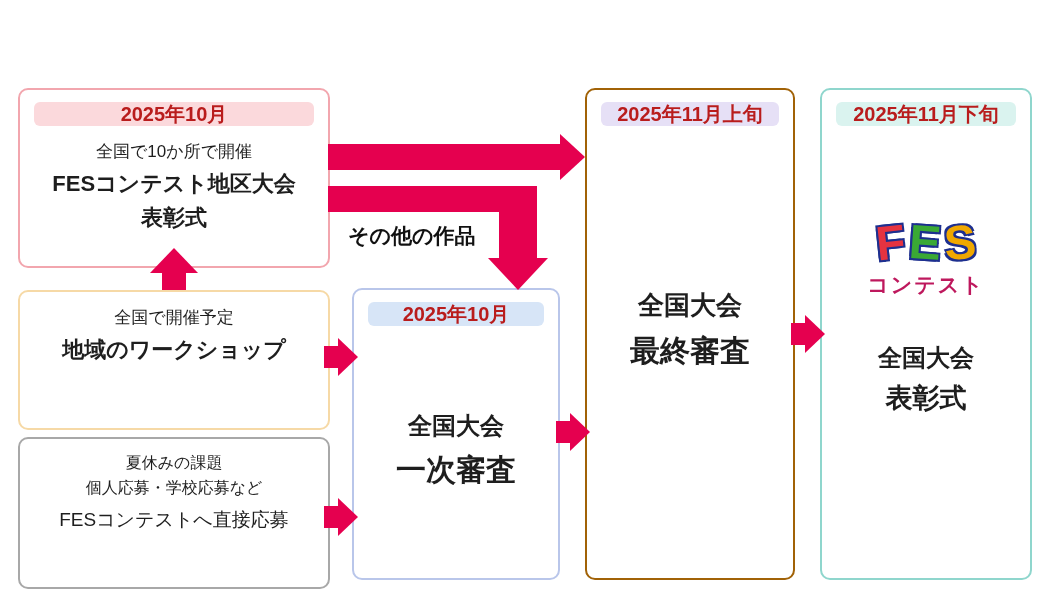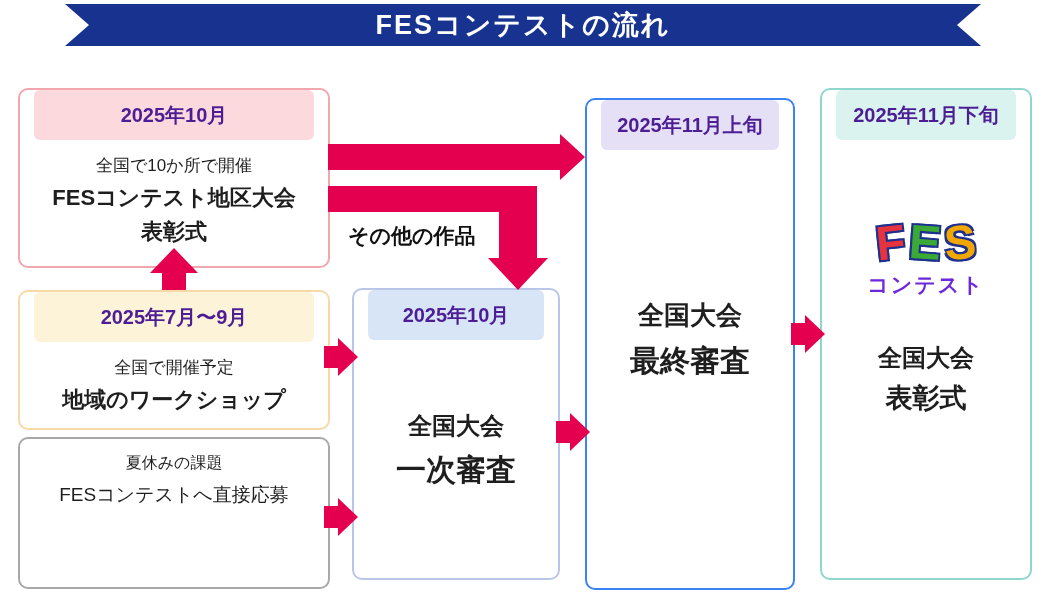--- a/index.html
+++ b/index.html
@@ -38,29 +38,29 @@
   .box {
     position:absolute;
     background:#fff;
     border-radius:10px;
     text-align:center;
   }
   .box-district    { left:18px;  top:88px;  width:312px; height:180px; border:2px solid #f2a6ae; }
   .box-workshop    { left:18px;  top:290px; width:312px; height:140px; border:2px solid #f6d9a6; }
   .box-direct      { left:18px;  top:437px; width:312px; height:152px; border:2px solid #a8a8a8; }
   .box-first-round { left:352px; top:288px; width:208px; height:292px; border:2px solid #b9c6ea; }
-  .box-final       { left:585px; top:98px;  width:210px; height:492px; border:2px solid #3b82f6; }
+  .box-final       { left:585px; top:88px;  width:210px; height:492px; border:2px solid #a16207; }
   .box-award       { left:820px; top:88px;  width:212px; height:492px; border:2px solid #8fd6cd; }
 
   .date-pill {
-    margin:0 14px 0;
-    height:50px;
+    margin:12px 14px 0;
+    height:24px;
     border-radius:6px;
     display:flex; align-items:center; justify-content:center;
-    font-weight:bold; font-size:20px; color:#4c1d95;
+    font-weight:bold; font-size:20px; color:#b91c1c;
   }
   .pill-district    { background:#fbd9dc; }
   .pill-workshop    { background:#fdf3d8; }
   .pill-first-round { background:#d7e5f7; }
   .pill-final       { background:#e6e0f6; }
   .pill-award       { background:#daf3ef; }
 
   .t-small  { font-size:17px; }
   .t-big    { font-size:22px; font-weight:bold;text-align:center; }
   .mt14 { margin-top:14px; }
@@ -82,21 +82,21 @@
   .award-logo  { position:absolute; top:128px; left:0; right:0; }
   .logo-row { display:flex; justify-content:center; gap:3px; }
   .logo-letter {
     font-size:48px; font-weight:bold; line-height:1.05;
     text-shadow:-2px -2px 0 #1d2f8f, 2px -2px 0 #1d2f8f, -2px 2px 0 #1d2f8f, 2px 2px 0 #1d2f8f;
   }
   .logo-f { color:#e53340; transform:rotate(-6deg); }
   .logo-e { color:#3aa935; transform:rotate(4deg); }
   .logo-s { color:#f0a800; transform:rotate(-4deg); }
   .logo-sub {
-    font-size:21px; font-weight:bold; color:#6d28d9; letter-spacing:2px; margin-top:3px;
+    font-size:21px; font-weight:bold; color:#be185d; letter-spacing:2px; margin-top:3px;
     text-shadow:-1px -1px 0 #fff, 1px -1px 0 #fff, -1px 1px 0 #fff, 1px 1px 0 #fff;
   }
   .award-body  { position:absolute; top:252px; left:0; right:0; }
   .award-body .l1 { font-size:24px; font-weight:bold; }
   .award-body .l2 { font-size:27px; font-weight:bold; margin-top:6px; }
 
   
   .shaft { position:absolute; background:var(--red); }
   .tri   { position:absolute; width:0; height:0; }
   .tri-r    { border-top:23px solid transparent; border-bottom:23px solid transparent; border-left:25px solid var(--red); }
@@ -108,40 +108,37 @@
     position:absolute;
     font-size:21px; font-weight:bold; color:#111;
     white-space:nowrap;
   }
 </style>
 </head>
 <body>
 
 <div class="canvas">
 
-  <div class="banner">
-    <span class="banner-text">FESコンテストの流れ</span>
-  </div>
 
   <div class="box box-district">
     <div class="date-pill pill-district">2025年10月</div>
     <div class="t-small mt14">全国で10か所で開催</div>
     <div class="t-big mt6">FESコンテスト地区大会</div>
     <div class="t-big mt4">表彰式</div>
   </div>
 
   <div class="box box-workshop">
-    <div class="date-pill pill-workshop">2025年7月〜9月</div>
     <div class="t-small mt14">全国で開催予定</div>
     <div class="t-big mt6">地域のワークショップ</div>
   </div>
 
   <div class="box box-direct">
     <div class="direct-body">
       <div class="l1">夏休みの課題</div>
+      <div class="l2">個人応募・学校応募など</div>
       <div class="l3">FESコンテストへ直接応募</div>
     </div>
   </div>
 
   <div class="box box-first-round">
     <div class="date-pill pill-first-round">2025年10月</div>
     <div class="first-body">
       <div class="l1">全国大会</div>
       <div class="l2">一次審査</div>
     </div>

